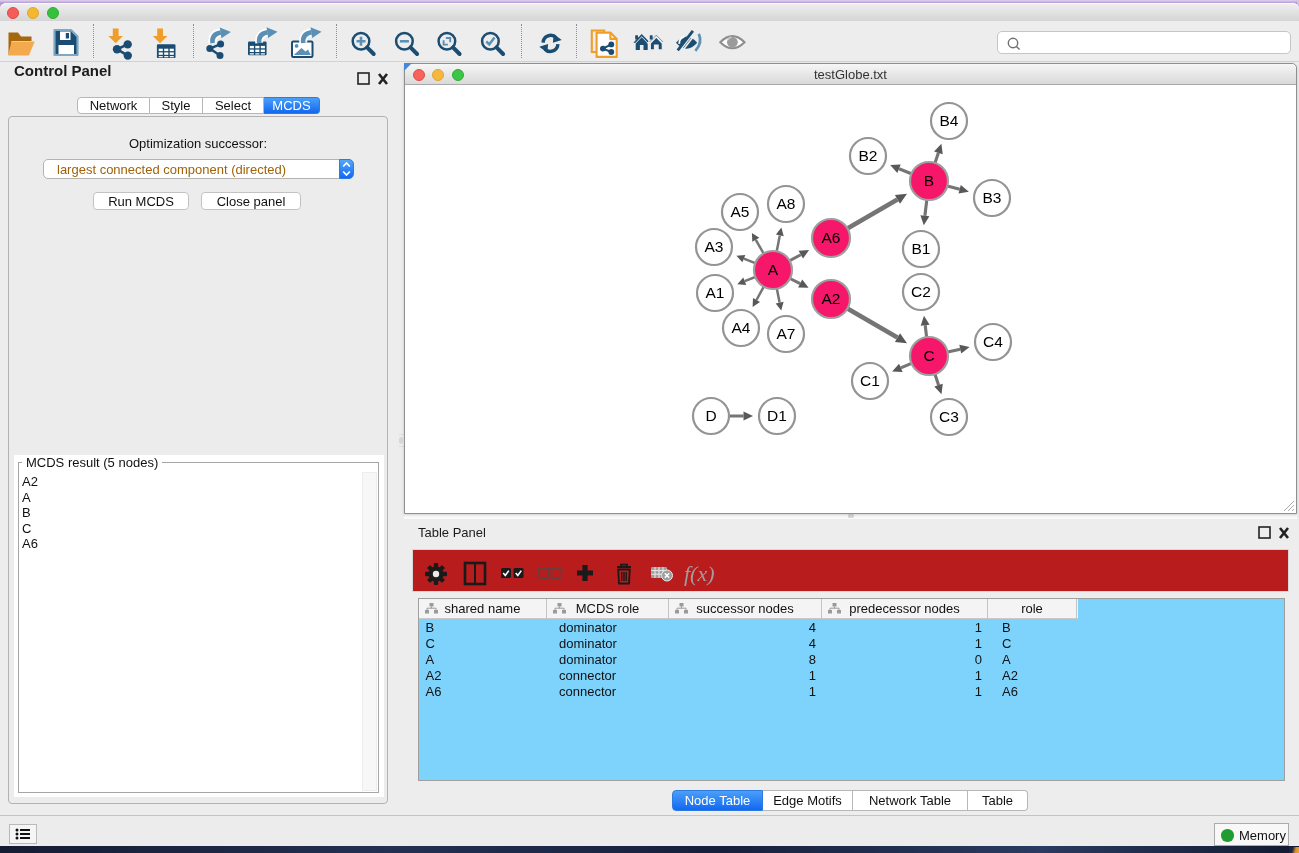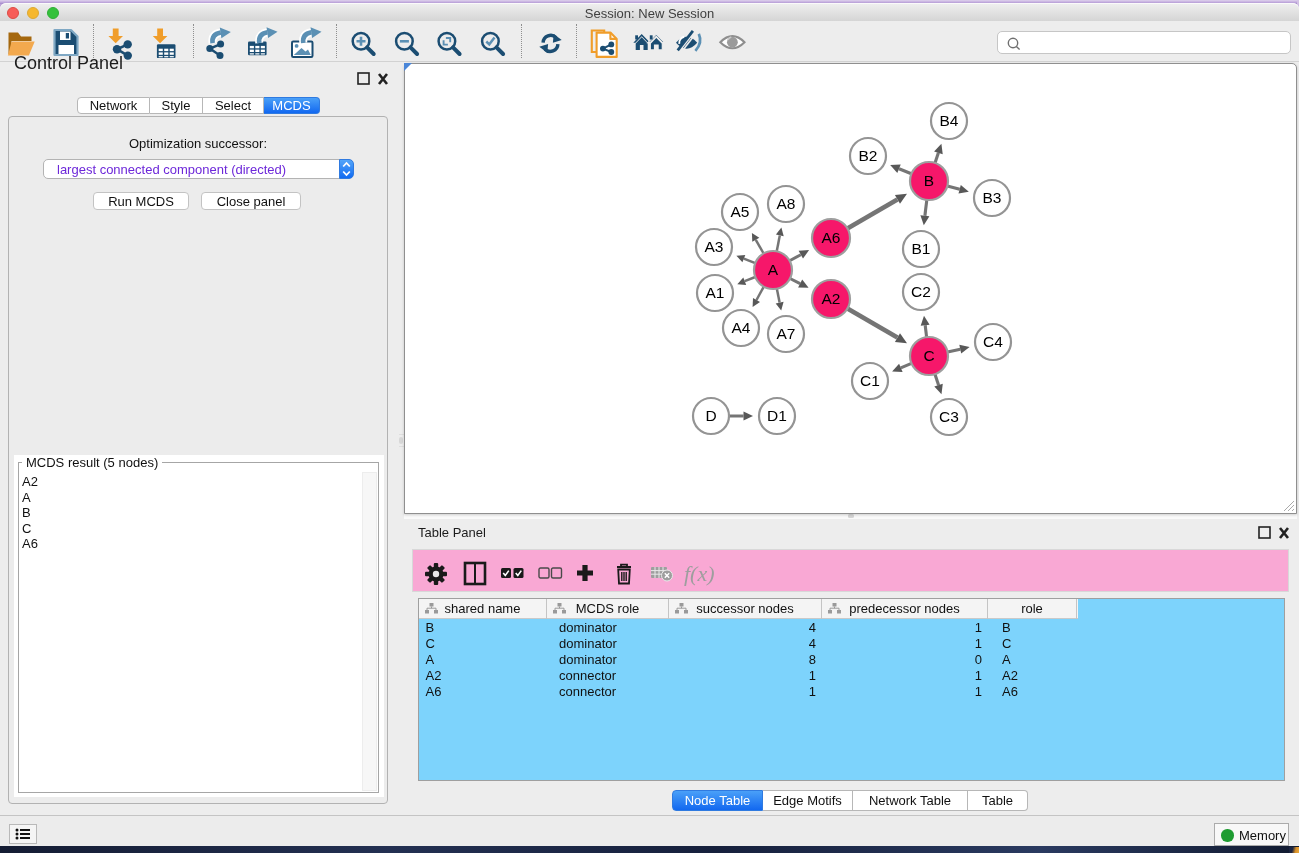--- a/index.html
+++ b/index.html
@@ -31,35 +31,35 @@
   #title-text { width:1299px; text-align:center; top:3px; font-size:13px; color:#404040; }
 
   
   #toolbar { left:0; top:21px; width:1299px; height:41px; background:#ededed;
     border-bottom:1px solid #d2d2d2; }
   .tsep { top:3px; height:34px; width:0; border-left:1px dotted #8f8f8f; }
   #searchbox { left:997px; top:10px; width:294px; height:23px; background:#fff;
     border:1px solid #c6c6c6; border-radius:5px; }
 
   
-  #cp-title { left:14px; top:53px; font-size:18px; color:#1c1c1c; }
+  #cp-title { left:14px; top:62px; font-size:15px; color:#1c1c1c;font-weight:bold; }
   #cp-pane { left:8px; top:116px; width:380px; height:688px;
     border:1px solid #b2b2b2; border-radius:4px; background:#ececec; }
   .tabrow { display:flex; }
   .tab { height:17px; background:#fff; border:1px solid #b7b7b7; border-left:none;
     font-size:13px; color:#111; text-align:center; line-height:16px; }
   .tab.first { border-left:1px solid #b7b7b7; border-radius:4px 0 0 4px; }
   .tab.last { border-radius:0 4px 4px 0; }
   .tab.sel { background:linear-gradient(#4aa0f8,#1268f0); color:#fff; border-color:#2f7ae0; }
   #cp-tabs { left:77px; top:97px; }
 
   #opt-label { left:0; top:136px; width:396px; text-align:center; font-size:13px; color:#111; }
   #dropdown { left:43px; top:159px; width:310px; height:20px; background:#fff;
     border:1px solid #b3b3b3; border-radius:5px; }
-  #dropdown .txt { left:13px; top:2px; font-size:13px; color:#6d28d9; }
+  #dropdown .txt { left:13px; top:2px; font-size:13px; color:#a16207; }
   #dd-btn { left:295px; top:-1px; width:15px; height:20px;
     background:linear-gradient(#54a5f9,#116bf2); border-radius:0 5px 5px 0;
     border:1px solid #2f7ae0; }
   .btn { background:#fff; border:1px solid #c3c3c3;
     border-radius:4px; font-size:13px; color:#111; text-align:center; }
   #btn-run { left:93px; top:192px; width:96px; height:18px; line-height:17px; }
   #btn-close { left:201px; top:192px; width:100px; height:18px; line-height:17px; }
 
   #fieldset { left:14px; top:455px; width:370px; height:342px; background:#fff; }
   #fs-border { position:absolute; left:3.5px; top:7px; width:361px; height:331px; border:1px solid #a6a6a6; }
@@ -76,21 +76,21 @@
     background:linear-gradient(#f6f6f6,#d9d9d9);
     border-bottom:1px solid #a8a8a8; border-radius:5px 5px 0 0; }
   #net-titlebar .tl { top:5px; }
   #net-titlebar .r { left:8px; background:#f7635c; border:0.5px solid #dd4b45; }
   #net-titlebar .y { left:27px; background:#f6b73c; border:0.5px solid #dda833; }
   #net-titlebar .g { left:47px; background:#3ec446; border:0.5px solid #2fae36; }
   #net-title-text { width:891px; text-align:center; top:3px; font-size:13px; color:#333; }
 
   
   #tp-title { left:418px; top:525px; font-size:13px; color:#1c1c1c; }
-  #tp-toolbar { left:412px; top:548.5px; width:877px; height:43px; background:#f9a8d4; border:1px solid #d8d8d8; }
+  #tp-toolbar { left:412px; top:548.5px; width:877px; height:43px; background:#b91c1c; border:1px solid #d8d8d8; }
   #tbl { left:418px; top:598px; width:867px; height:183px; background:#7dd3fc; border:1px solid #9f9f9f; }
   #tbl-header { left:0; top:0; width:659px; height:20px; background:#f4f4f4;
     border-bottom:1px solid #c9c9c9; font-size:13px; color:#111; }
   .th { position:absolute; top:0; height:20px; border-right:1px solid #c4c4c4; }
   .th .lbl { position:absolute; top:2px; width:100%; text-align:center; }
   .trow { position:absolute; font-size:13px; color:#111; height:16px; line-height:16px; }
 
   
   #bottom-tabs { left:672px; top:790px; }
   
@@ -109,21 +109,20 @@
 <div class="abs" id="desktop-top"></div>
 <div class="abs" id="desktop-bottom"></div>
 <div class="abs" style="left:1296.5px;top:0;width:2.5px;height:22.5px;background:linear-gradient(#d5c6e6,#b39ad0)"></div>
 <div class="abs" style="left:1289px;top:847px;width:10px;height:6px;background:linear-gradient(105deg,#1a2340 35%,#d88f28 65%,#e9a93c)"></div>
 <div class="abs" id="app"></div>
 
 <div class="abs" id="titlebar">
   <div class="abs tl r"></div>
     <div class="abs tl y"></div>
     <div class="abs tl g"></div>
-  <div class="abs" id="title-text">Session: New Session</div>
 </div>
 
 <div class="abs" id="toolbar">
   <div class="abs tsep" style="left:93px"></div>
   <div class="abs tsep" style="left:193px"></div>
   <div class="abs tsep" style="left:336px"></div>
   <div class="abs tsep" style="left:521px"></div>
   <div class="abs tsep" style="left:576px"></div>
   <div class="abs" id="toolbar-icons">
       <svg width="1299" height="41" style="position:absolute;left:0;top:0">
@@ -319,20 +318,26 @@
   </div>
   <div class="abs" id="fs-legend">MCDS result (5 nodes)</div>
 </div>
 
 <div class="abs" style="left:398.5px;top:433.5px;width:5px;height:13px;background:#ededed;border-top:1px solid #dedede;border-bottom:1px solid #dedede"></div>
 <div class="abs" style="left:398.5px;top:436.5px;width:4.5px;height:7px;background:#d7d7d7;border-radius:2px"></div>
 <div class="abs" style="left:404px;top:514px;width:893px;height:4.5px;background:#fafafa"></div>
 <div class="abs" style="left:847.8px;top:514.2px;width:6.2px;height:3.8px;background:#d7d7d7;border-radius:1.5px"></div>
 
 <div class="abs" id="netwin">
+  <div class="abs" id="net-titlebar">
+    <div class="abs tl r"></div>
+      <div class="abs tl y"></div>
+      <div class="abs tl g"></div>
+    <div class="abs" id="net-title-text">testGlobe.txt</div>
+  </div>
   <svg class="abs" style="left:-1px;top:-1px" width="9" height="9">
       <path d="M0 0 H8 L0 8 Z" fill="#4a86d8"></path>
     </svg>
   <svg class="abs" style="left:0;top:21px" width="891" height="427" id="graph">
 <g stroke="#757575" fill="none">
 <line x1="358.6" y1="168.5" x2="350.8" y2="154.8" stroke-width="2.5"></line>
 <line x1="371.7" y1="166.4" x2="374.8" y2="150.4" stroke-width="2.5"></line>
 <line x1="350.3" y1="178.1" x2="338.8" y2="173.6" stroke-width="2.5"></line>
 <line x1="350.3" y1="192.0" x2="339.7" y2="196.2" stroke-width="2.5"></line>
 <line x1="358.8" y1="201.6" x2="351.5" y2="215.0" stroke-width="2.5"></line>

